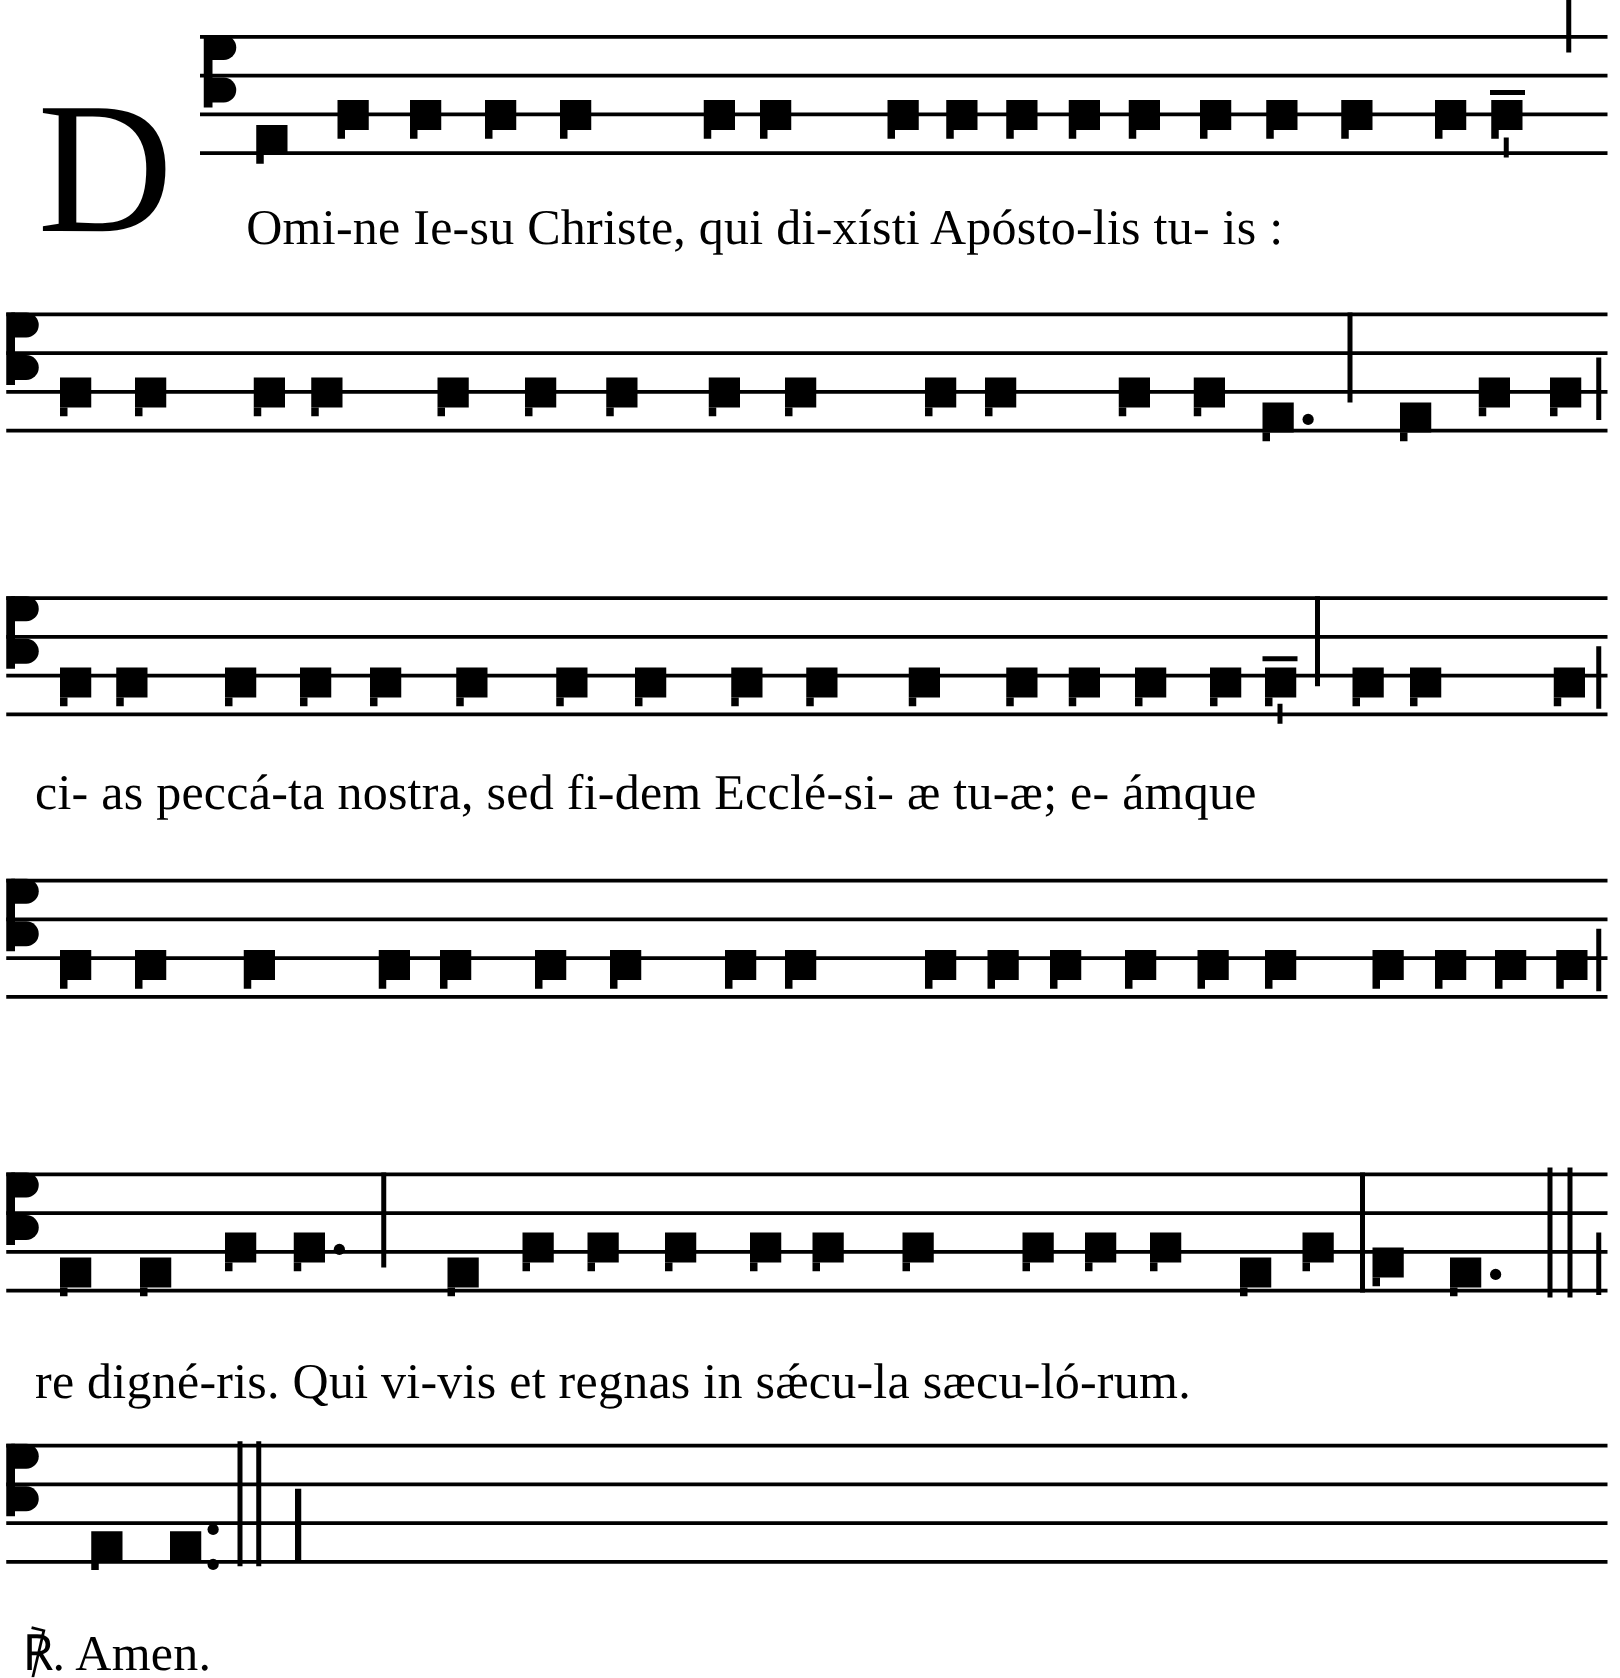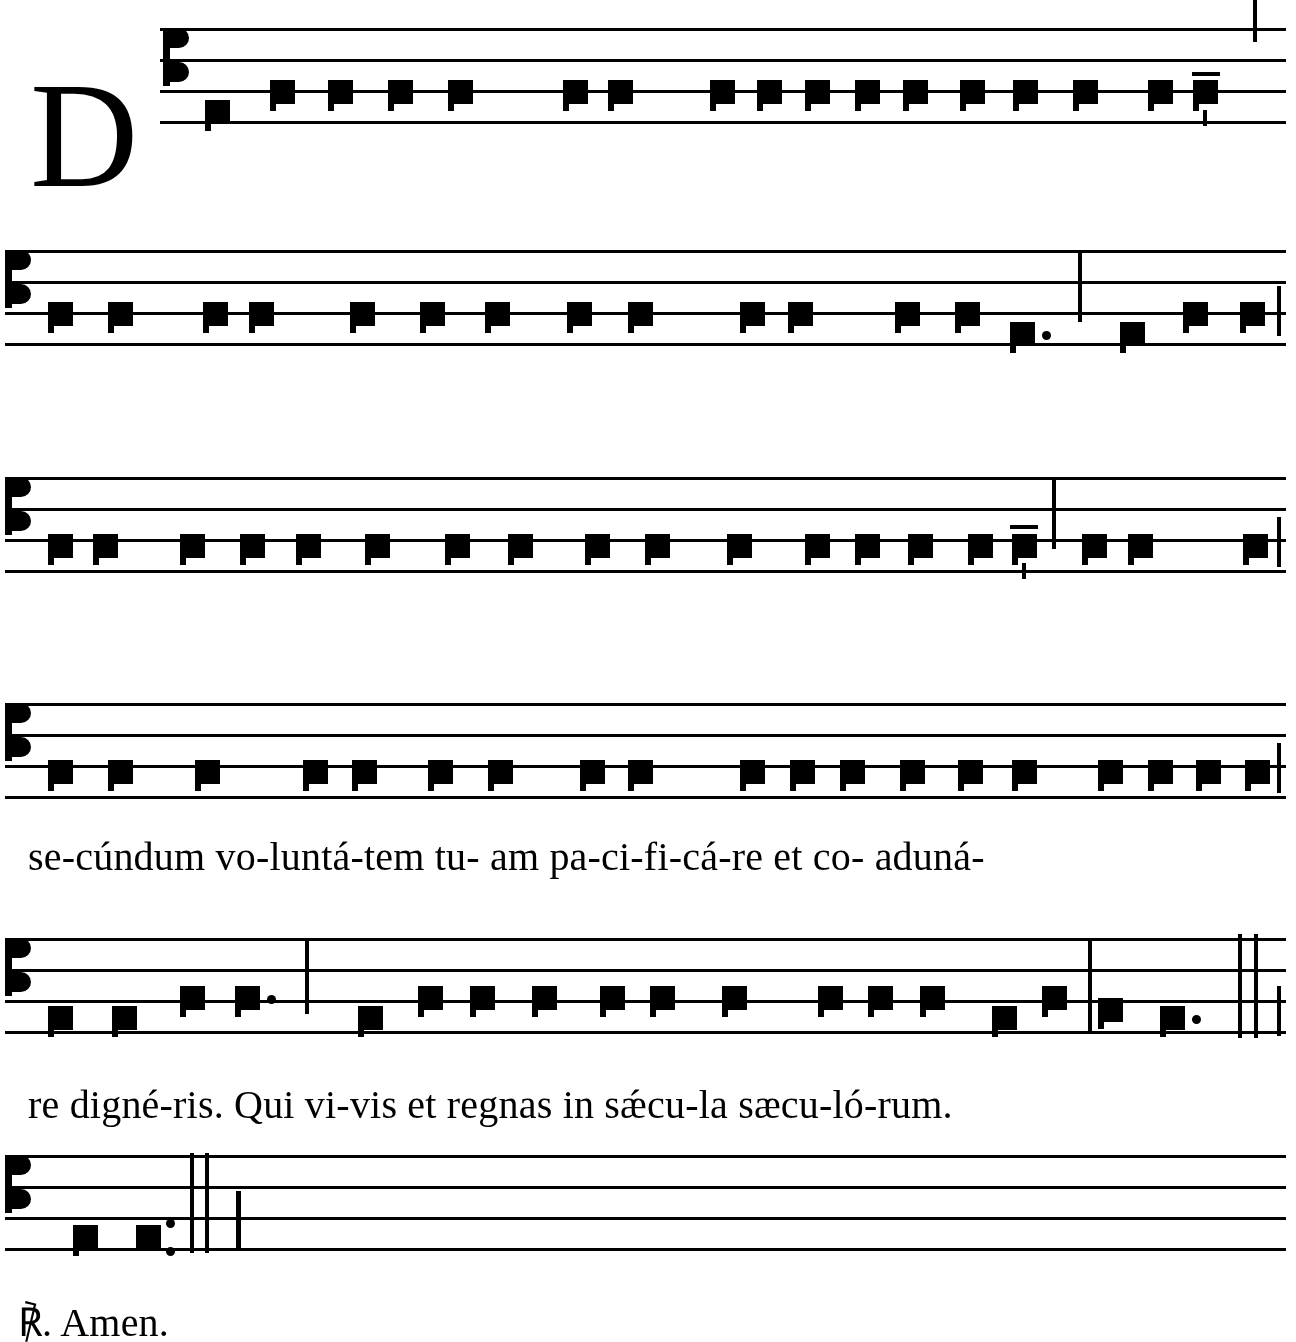--- a/index.html
+++ b/index.html
@@ -205,20 +205,21 @@
     <div class="note" style="left:1148px; top:62px;"></div>
 
     <div class="episema" style="left:1192px; top:54px;"></div>
     <div class="note" style="left:1193px; top:62px;"></div>
     <div class="ictus" style="left:1203px; top:92px;"></div>
 
     <div class="barline full" style="left:1253px; top:-18px; height:42px;"></div>
 
     <div class="dropcap" style="left:30px; top:42px;">D</div>
 
+    <div class="lyrics" style="left:197px; top:140px;">Omi-ne Ie-su Christe, qui di-xísti  Apósto-lis tu- is :</div>
   </div>
 
   <div class="system" style="position:absolute; left:0; top:250px; width:1296px; height:180px;">
     <div class="staff" style="left:5px; right:10px; top:0px;">
       <div class="line l1"></div>
       <div class="line l2"></div>
       <div class="line l3"></div>
       <div class="line l4"></div>
     </div>
 
@@ -285,20 +286,21 @@
     <div class="note" style="left:1012px; top:57px;"></div>
     <div class="ictus" style="left:1022px; top:86px;"></div>
 
     <div class="barline half" style="left:1052px; top:0px; height:72px;"></div>
 
     <div class="note" style="left:1082px; top:57px;"></div>
     <div class="note" style="left:1128px; top:57px;"></div>
     <div class="note" style="left:1243px; top:57px;"></div>
     <div class="barline short" style="left:1277px; top:40px; height:50px;"></div>
 
+    <div class="lyrics" style="left:28px; top:133px;">ci- as peccá-ta nostra, sed fi-dem Ecclé-si- æ tu-æ;  e- ámque</div>
   </div>
 
   <div class="system" style="position:absolute; left:0; top:703px; width:1296px; height:180px;">
     <div class="staff" style="left:5px; right:10px; top:0px;">
       <div class="line l1"></div>
       <div class="line l2"></div>
       <div class="line l3"></div>
       <div class="line l4"></div>
     </div>
 
@@ -322,21 +324,20 @@
     <div class="note" style="left:840px; top:57px;"></div>
     <div class="note" style="left:900px; top:57px;"></div>
     <div class="note" style="left:958px; top:57px;"></div>
     <div class="note" style="left:1012px; top:57px;"></div>
     <div class="note" style="left:1098px; top:57px;"></div>
     <div class="note" style="left:1148px; top:57px;"></div>
     <div class="note" style="left:1196px; top:57px;"></div>
     <div class="note" style="left:1245px; top:57px;"></div>
     <div class="barline short" style="left:1277px; top:40px; height:50px;"></div>
 
-    <div class="lyrics" style="left:28px; top:130px;">se-cúndum  vo-luntá-tem  tu- am  pa-ci-fi-cá-re   et co- aduná-</div>
   </div>
 
   <div class="system" style="position:absolute; left:0; top:938px; width:1296px; height:190px;">
     <div class="staff" style="left:5px; right:10px; top:0px;">
       <div class="line l1"></div>
       <div class="line l2"></div>
       <div class="line l3"></div>
       <div class="line l4"></div>
     </div>
 

